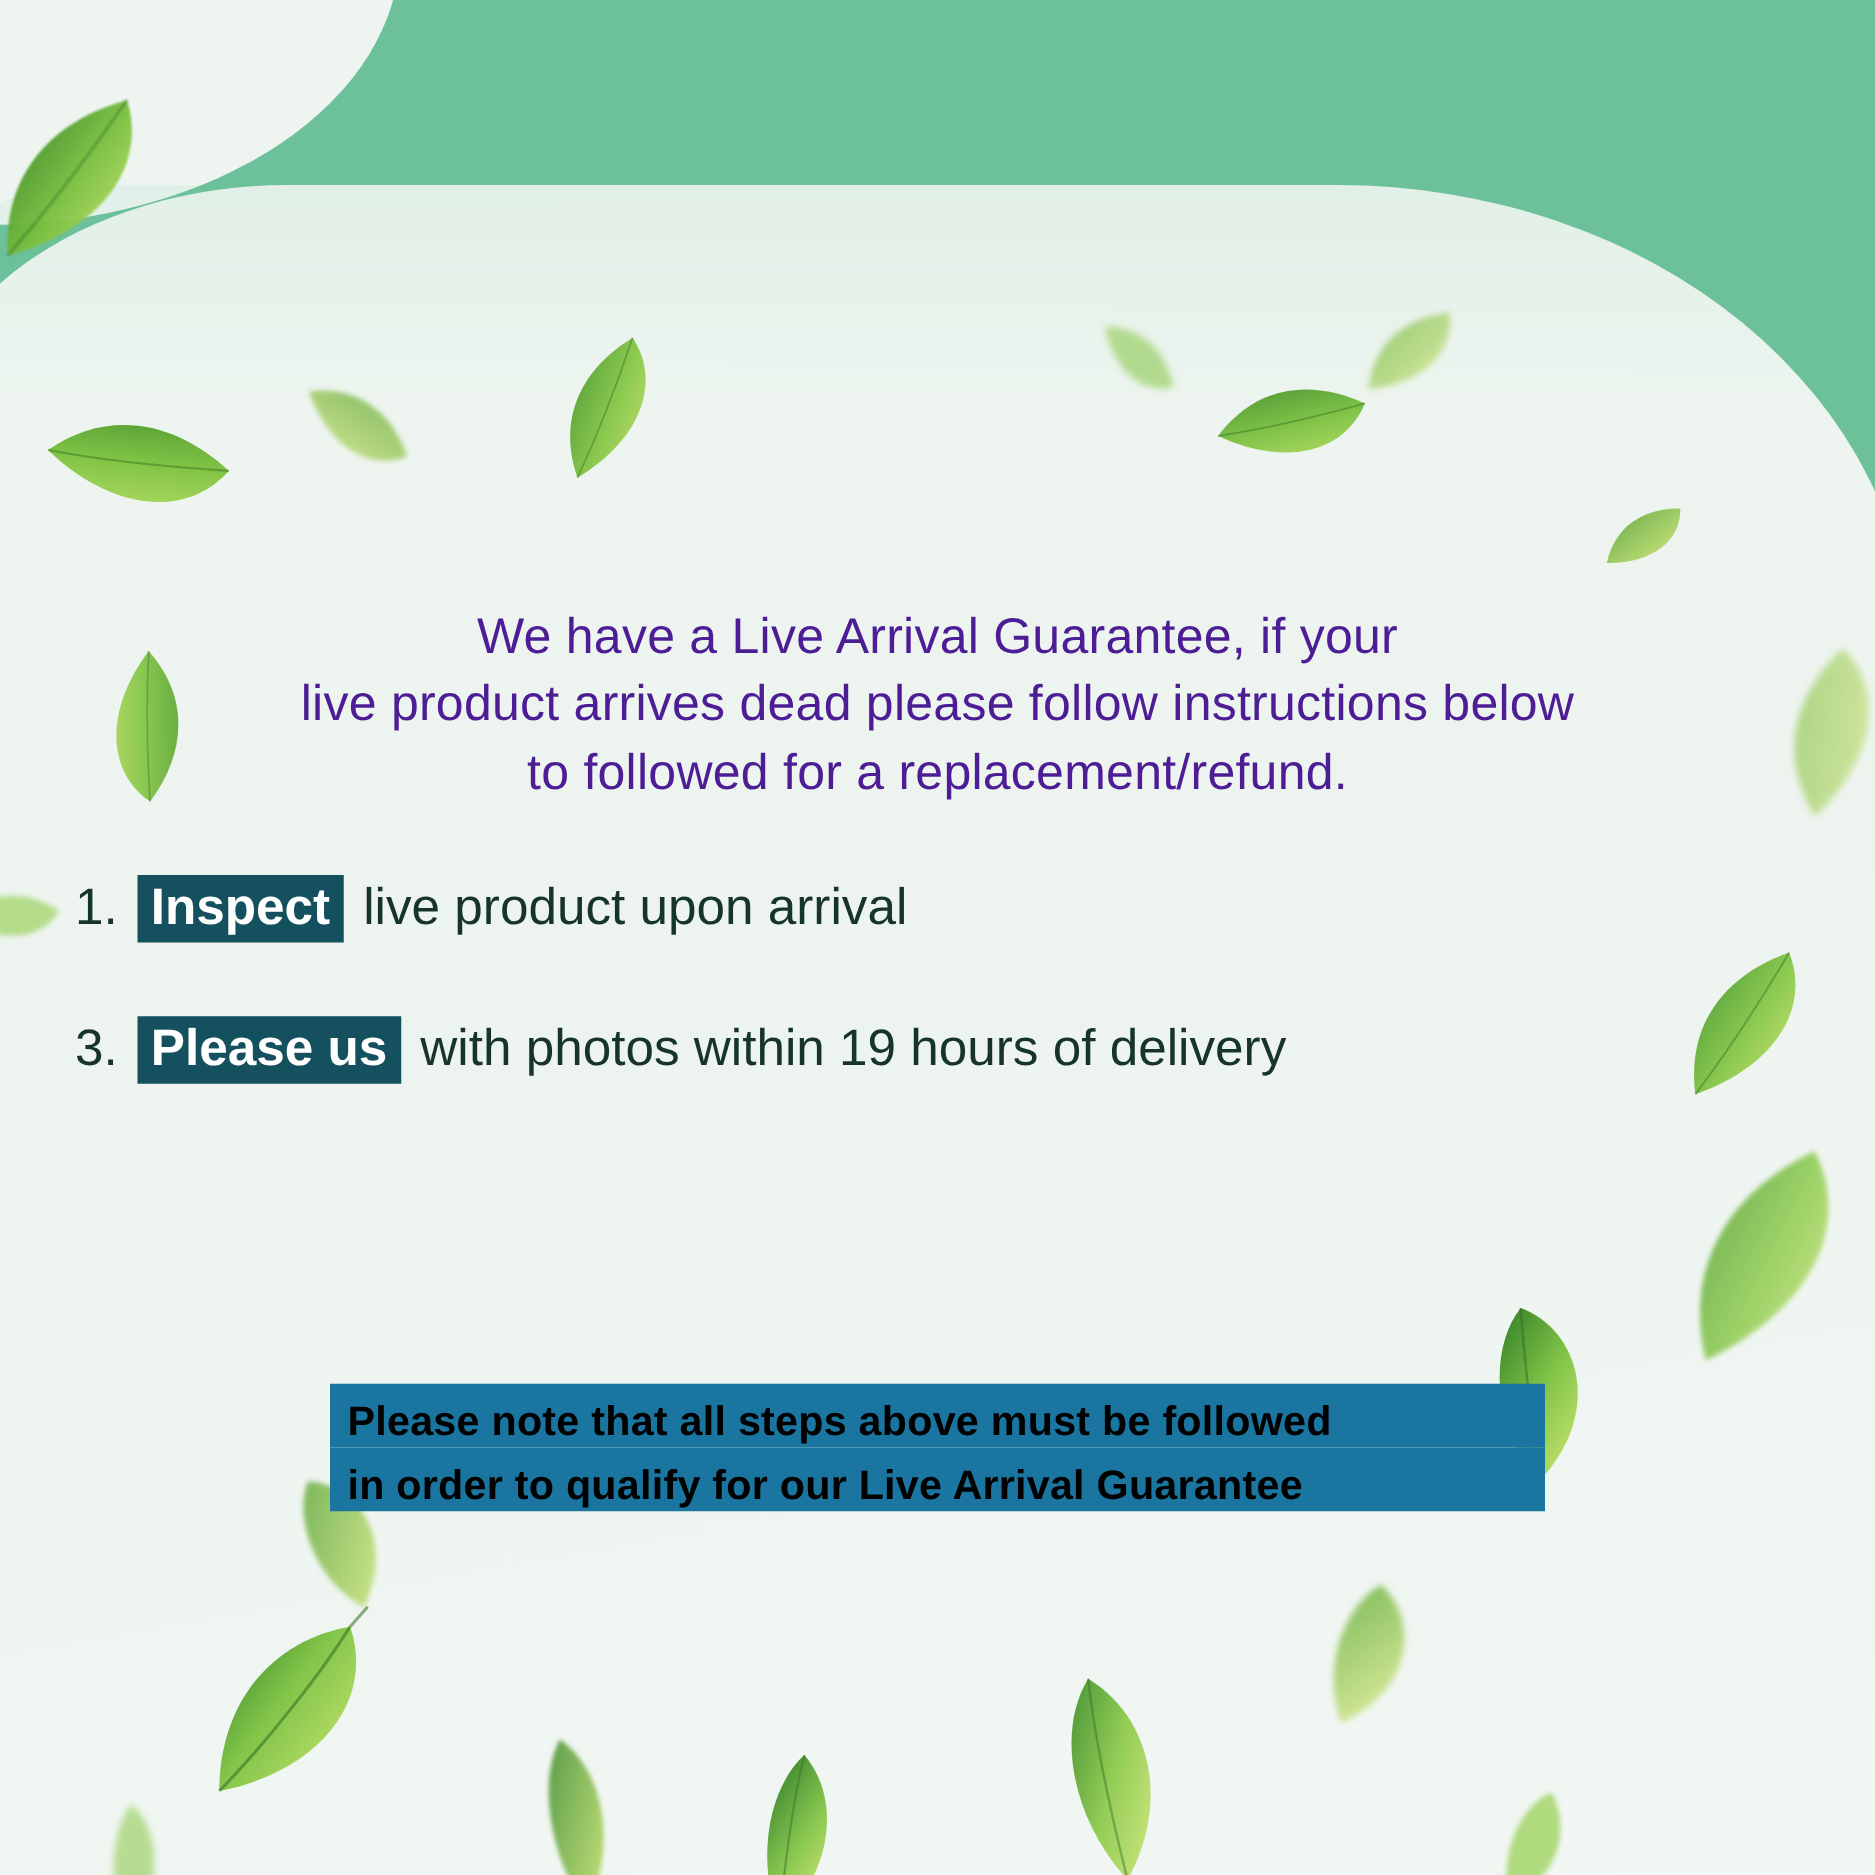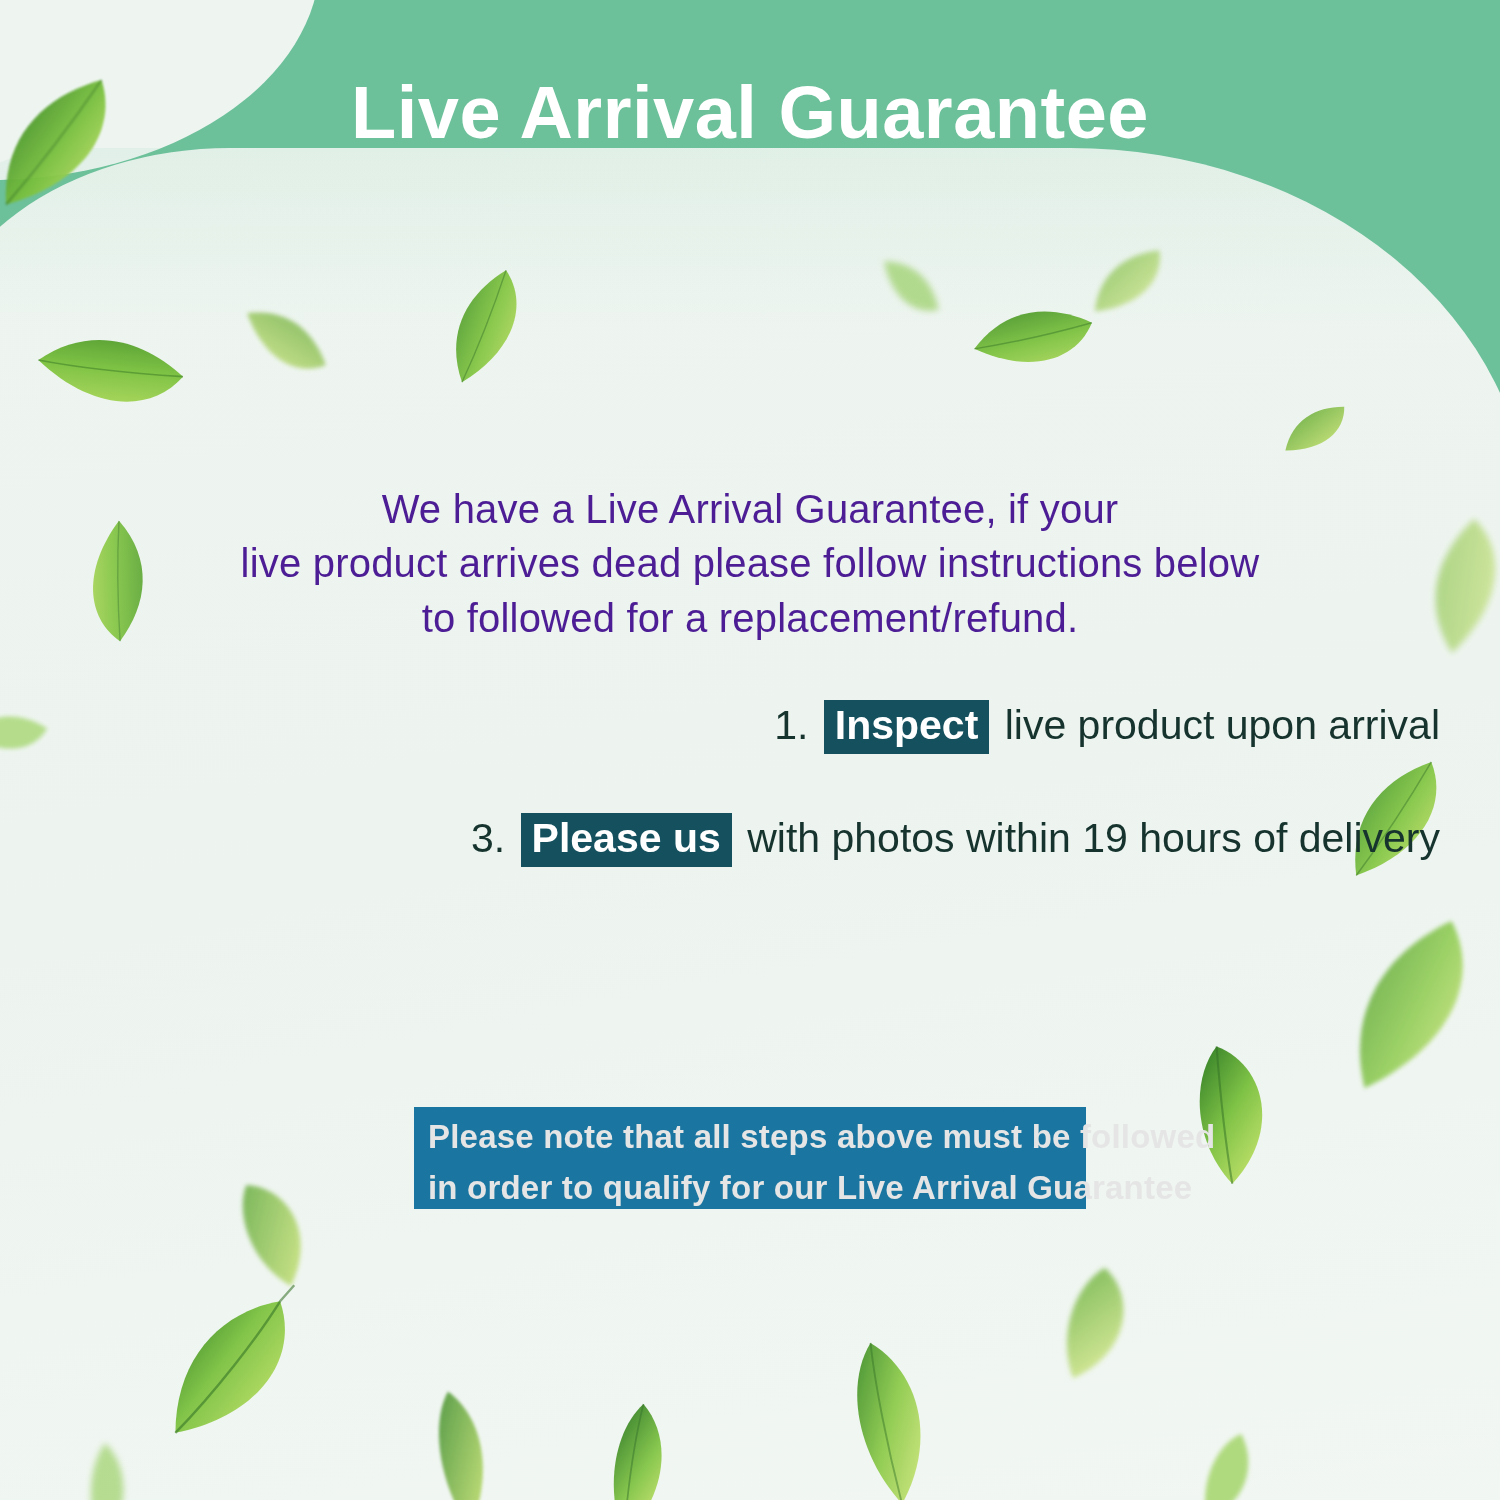--- a/index.html
+++ b/index.html
@@ -70,21 +70,21 @@
     color:#4c1d95;
     font-size:40px;
     line-height:1.36;
     letter-spacing:.2px;
   }
 
   .steps{
     position:absolute;top:700px;left:60px;width:1380px;
   }
   .step{
-    text-align:right;
+    text-align:left;
     color:#16332e;
     font-size:41px;
     line-height:1.25;
     margin-bottom:59px;
     white-space:nowrap;
   }
   .step .num{}
   .hl{
     display:inline-block;
     background:#14505e;
@@ -95,26 +95,26 @@
     line-height:1.12;
     vertical-align:baseline;
   }
 
   .notes{
     position:absolute;top:1107px;left:0;width:1500px;
     display:flex;flex-direction:column;align-items:center;
   }
   .note{
     background:#1a76a0;
-    color:#e5e5e5;
+    color:#000000;
     font-size:33px;
     font-weight:bold;
     letter-spacing:.2px;
     padding:11px 14px 2px 14px;
-    width:672px;
+    width:972px;
     box-sizing:border-box;
     text-align:left;
     white-space:nowrap;
   }
   .note + .note{}
 </style>
 </head>
 <body>
 
 <div class="poster">
@@ -378,21 +378,20 @@
   </div>
 
   <div class="leaf" style="left:1190px;top:1430px;width:80px;height:100px;transform:rotate(30deg);filter:blur(2px);opacity:.75;">
     <svg viewBox="0 0 60 90">
         <path d="M30 86 C6 60 4 22 18 4 C46 22 52 58 30 86 Z" fill="#9ad158"></path>
       </svg>
   </div>
 
   <div class="content">
 
-    <div class="title">Live Arrival Guarantee</div>
 
     <div class="intro">
       <div>We have a Live Arrival Guarantee, if your</div>
       <div>live product arrives dead please follow instructions below</div>
       <div>to followed for a replacement/refund.</div>
     </div>
 
     <div class="steps">
 
       <div class="step">

